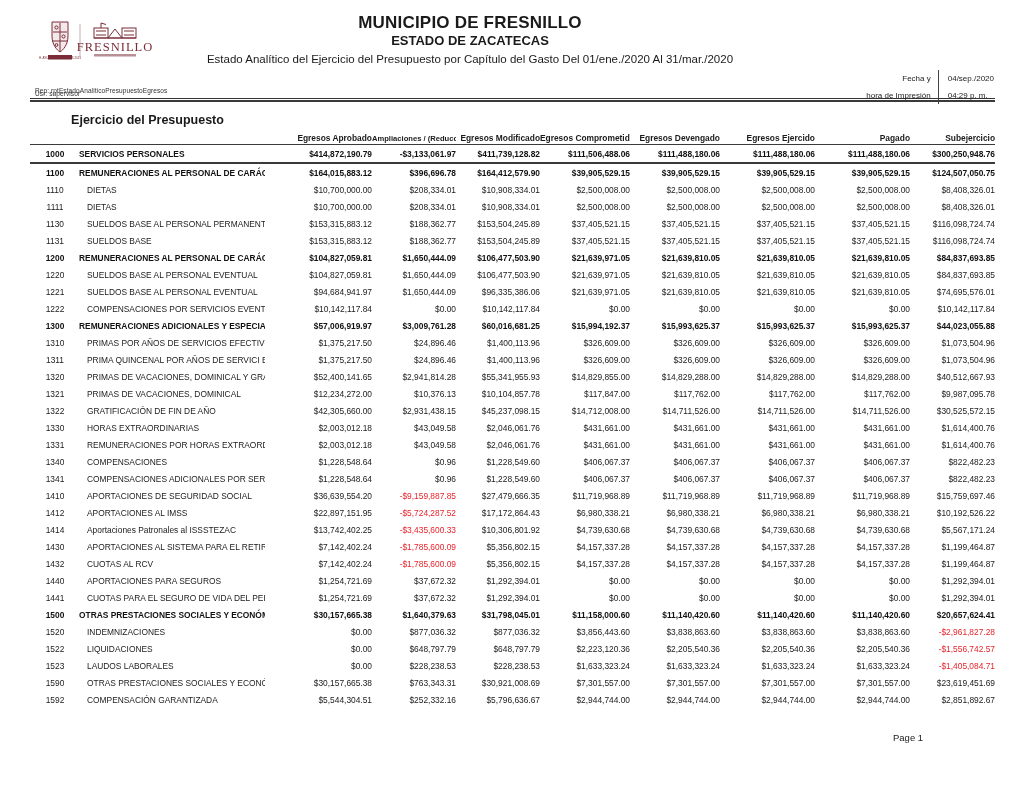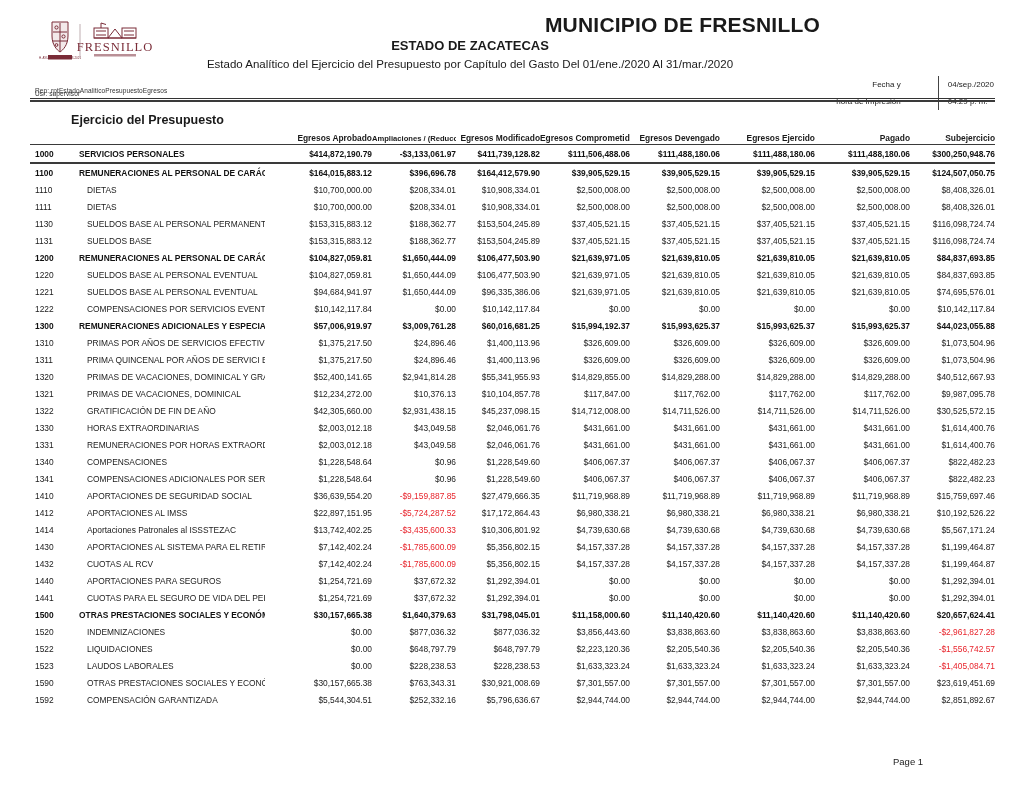--- a/index.html
+++ b/index.html
@@ -3,24 +3,24 @@
 <meta charset="utf-8">
 <style>
   html,body{margin:0;padding:0;}
   body{
     width:1024px;height:791px;overflow:hidden;background:#ffffff;
     font-family:"Liberation Sans", sans-serif;color:#1a1a1a;position:relative;
   }
   
   .logo-wrap{position:absolute;left:38px;top:18px;width:150px;height:50px;}
   .titles{position:absolute;left:120px;top:12px;width:700px;text-align:center;line-height:1.25;}
-  .title1{font-size:21px;font-weight:bold;letter-spacing:.2px;text-align:right;}
+  .title1{font-size:17px;font-weight:bold;letter-spacing:.2px;}
   .title2{font-size:13px;font-weight:bold;}
   .title3{font-size:11.5px;font-weight:normal;margin-top:2px;}
-  .printbox{position:absolute;right:30px;top:76px;display:flex;font-size:8px;color:#222;gap:30px;}
+  .printbox{position:absolute;right:30px;top:70px;display:flex;font-size:8px;color:#222;}
   .printbox .labels{text-align:right;line-height:17px;padding-right:7px;}
   .printbox .values{border-left:1px solid #444;padding-left:9px;line-height:17px;}
   .repline,.usrline{position:absolute;font-size:6.5px;color:#333;letter-spacing:.1px;}
   .repline{left:35px;top:87px;}
   .usrline{left:35px;top:90px;}
   .topline1{position:absolute;left:30px;right:29px;top:98px;height:1px;background:#333;}
   
   .report-table{
     position:absolute;left:30px;top:100px;width:965px;
     border-collapse:collapse;table-layout:fixed;border-top:2px solid #3a3a3a;
@@ -29,29 +29,29 @@
     padding:0;margin:0;font-size:8.4px;white-space:nowrap;overflow:hidden;
   }
   thead th{
     height:36px;vertical-align:bottom;border-bottom:1.5px solid #3a3a3a;
     font-weight:bold;text-align:right;white-space:pre-line;line-height:1.15;
     padding-bottom:3px;
   }
   thead th.group-head{font-size:12.5px;text-align:center;vertical-align:middle;padding-bottom:6px;}
   thead th.small-head{font-size:7.6px;}
   tbody td{height:17px;vertical-align:middle;}
-  td.code{padding-left:5px;text-align:left;font-size:8.4px;}
+  td.code{padding-left:5px;text-align:center;font-size:8.4px;}
   td.desc{text-align:left;padding-left:4px;}
   td.desc.indent{padding-left:12px;}
   td.num{text-align:right;}
   tr.bold td{font-weight:bold;color:#111;}
   tr.divider td{border-bottom:2.5px solid #3a3a3a;}
   td.neg{color:#e8232b;}
   
-  .pagenum{position:absolute;left:893px;top:756px;font-size:9.5px;color:#222;}
+  .pagenum{position:absolute;left:893px;top:732px;font-size:9.5px;color:#222;}
   
   .crest-caption{font-size:3px;fill:#7a2c38;}
 </style>
 </head>
 <body>
 
 <div class="logo-wrap">
   <svg width="150" height="50" viewBox="0 0 150 50">
 
     <g stroke="#7a2c38" fill="none" stroke-width="1">

